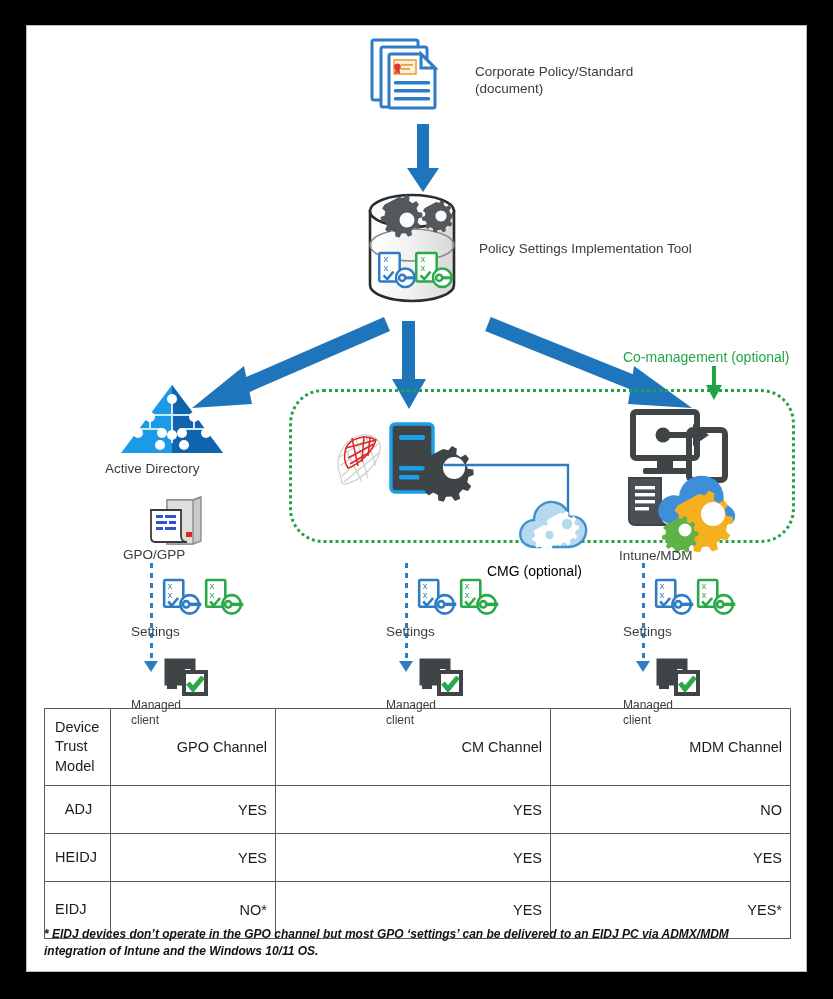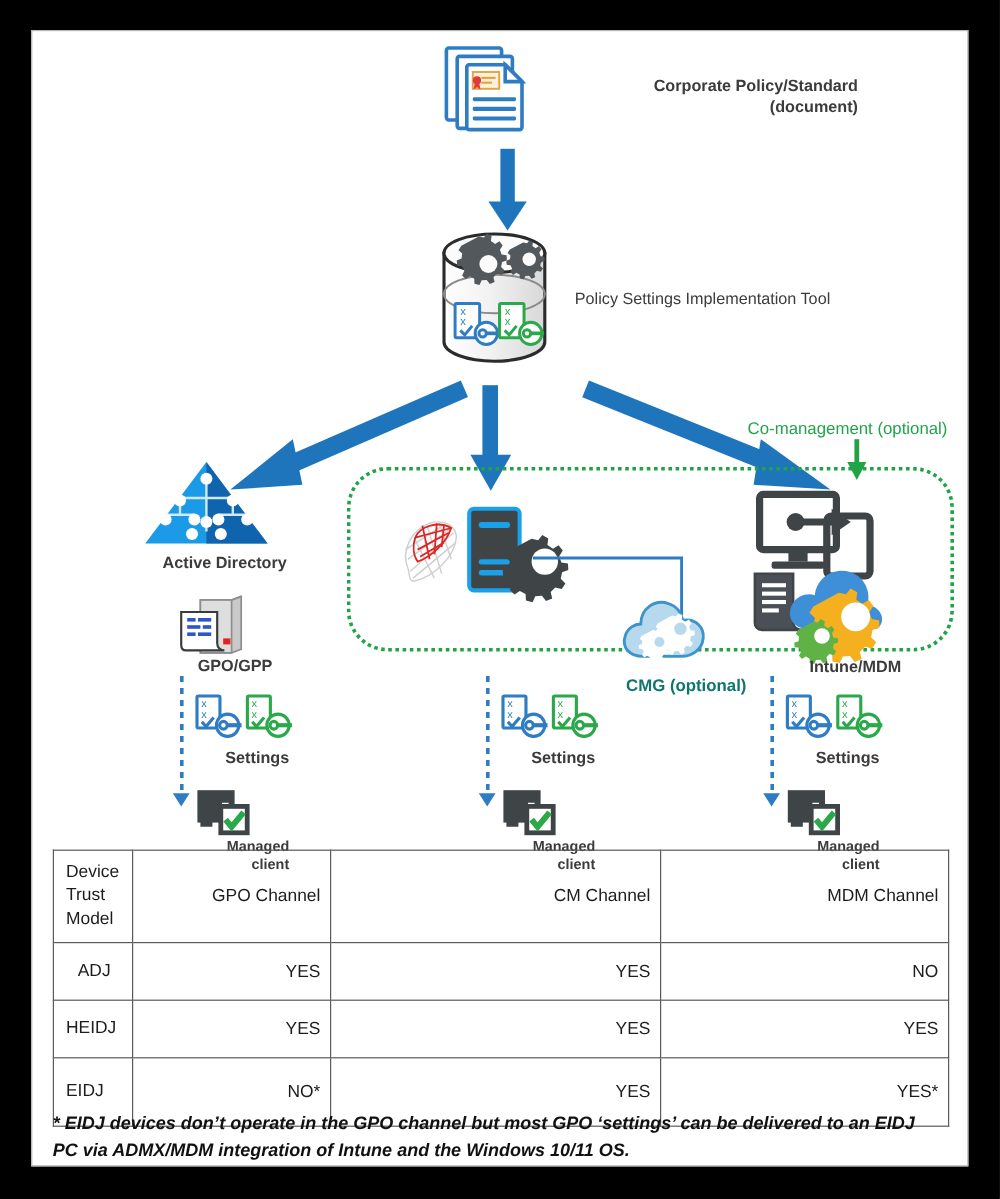--- a/index.html
+++ b/index.html
@@ -4,41 +4,41 @@
 <style>
   html,body{margin:0;padding:0;background:#000;}
   body{width:833px;height:999px;overflow:hidden;font-family:"Liberation Sans",sans-serif;}
 
   #frame{position:absolute;left:0;top:0;width:833px;height:999px;background:#000;}
   #canvas{position:absolute;left:26px;top:25px;width:781px;height:947px;background:#fff;
           border:1px solid #b9b9b9;box-sizing:border-box;}
 
   .abs{position:absolute;}
   .lbl{position:absolute;color:#3b3b3b;font-size:13.5px;line-height:1.25;white-space:pre;}
-  .lbl.c{text-align:right;font-weight:bold;}
+  .lbl.c{text-align:left;}
 
   
   .dashcol{position:absolute;width:3px;background:
      repeating-linear-gradient(to bottom,#2e7cc4 0 5px,transparent 5px 10px);}
   .dashhead{position:absolute;width:0;height:0;
      border-left:7px solid transparent;border-right:7px solid transparent;
      border-top:11px solid #2e7cc4;}
 
   
   #comgmt-box{position:absolute;border:3px dotted #21a446;border-radius:34px;}
   .greentxt{color:#22a44a;}
-  .cmgtxt{color:#0f766e;}
+  .cmgtxt{color:#000000;}
 
   
   #tbl{position:absolute;border-collapse:collapse;table-layout:fixed;}
   #tbl td{border:1.5px solid #5a5a5a;color:#1c1c1c;font-size:14.5px;
           vertical-align:middle;padding:4px 8px;}
   #tbl td.rowhdr{text-align:left;padding-left:10px;line-height:1.35;}
   #tbl td.val{text-align:right;}
-  .footnote{position:absolute;font-style:italic;font-weight:bold;font-size:15px;
+  .footnote{position:absolute;font-style:italic;font-weight:bold;font-size:12px;
             color:#111;line-height:1.45;}
 
   
   svg{display:block;overflow:visible;}
 </style>
 </head>
 <body>
 
 <div id="frame">
 <div id="canvas">

